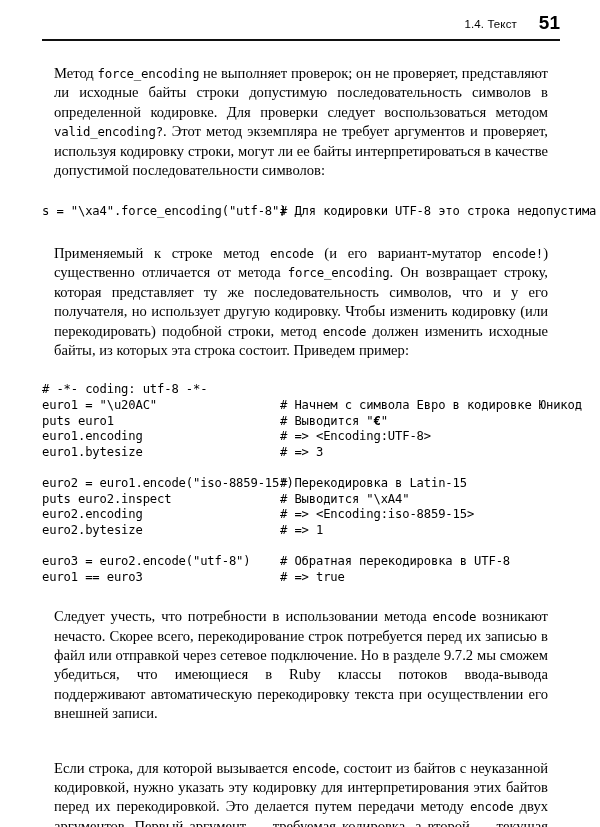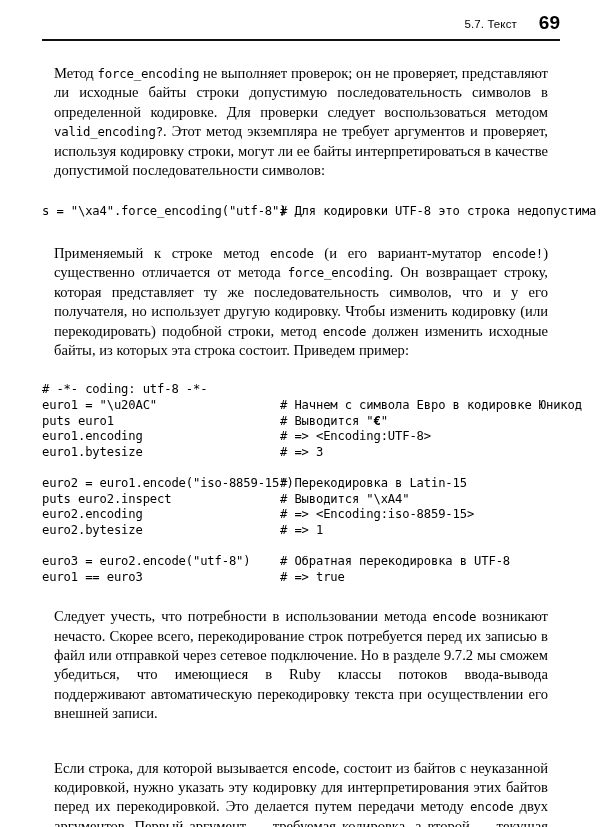--- a/index.html
+++ b/index.html
@@ -119,22 +119,22 @@
   .code-line.blank { height: 15.6px; }
   .euro-glyph { font-weight: bold; }
 </style>
 </head>
 <body>
 
 <div class="page">
 
   <div class="header">
     <div class="header-inner">
-      <span class="header-section">5.7. Текст</span>
-      <span class="header-pageno">69</span>
+      <span class="header-section">1.4. Текст</span>
+      <span class="header-pageno">51</span>
     </div>
   </div>
   <div class="header-rule"></div>
 
   <div class="body">
 
     <p class="para"><span>Метод </span><code class="inl">force_encoding</code><span> не выполняет проверок; он не проверяет, представляют ли исходные байты строки допустимую последовательность символов в определенной кодировке. Для проверки следует воспользоваться методом </span><code class="inl">valid_encoding?</code><span>. Этот метод экземпляра не требует аргументов и проверяет, используя кодировку строки, могут ли ее байты интерпретироваться в качестве допустимой последовательности символов:</span></p>
 
     <div class="gap-code"></div>
 

